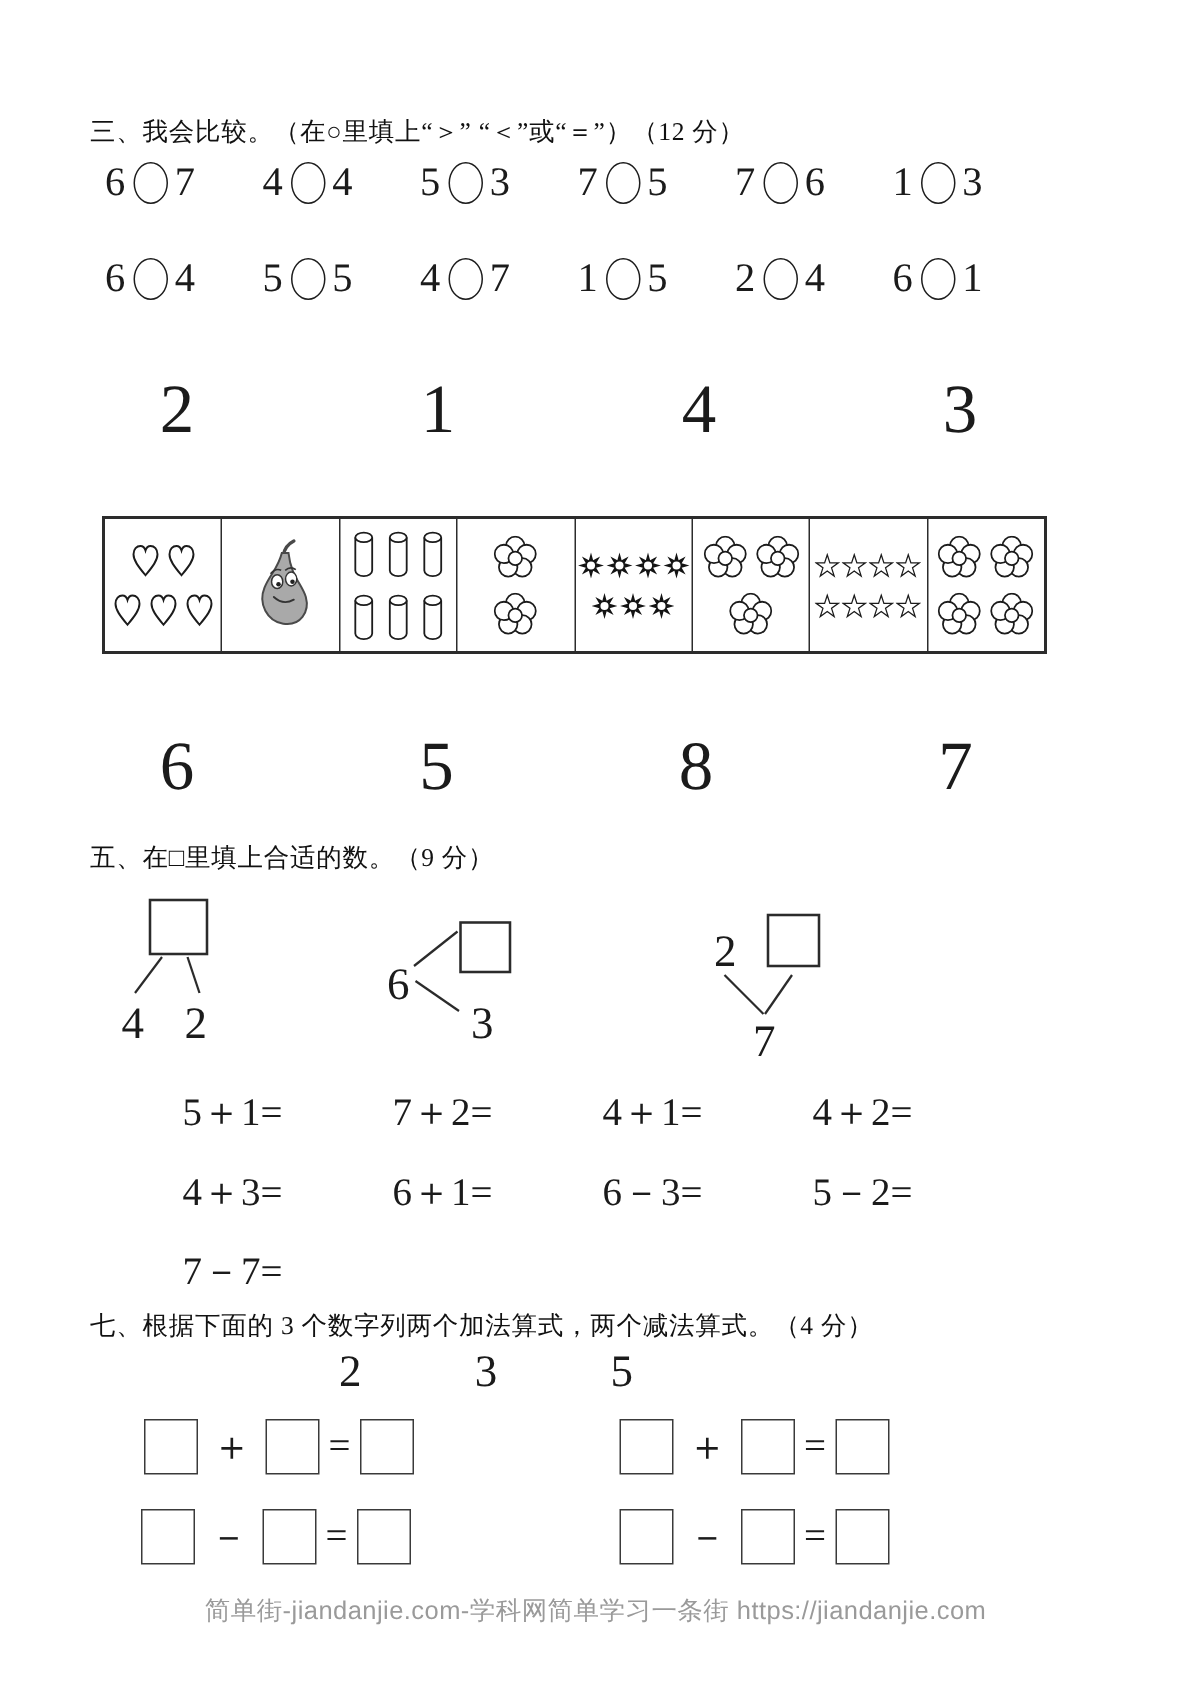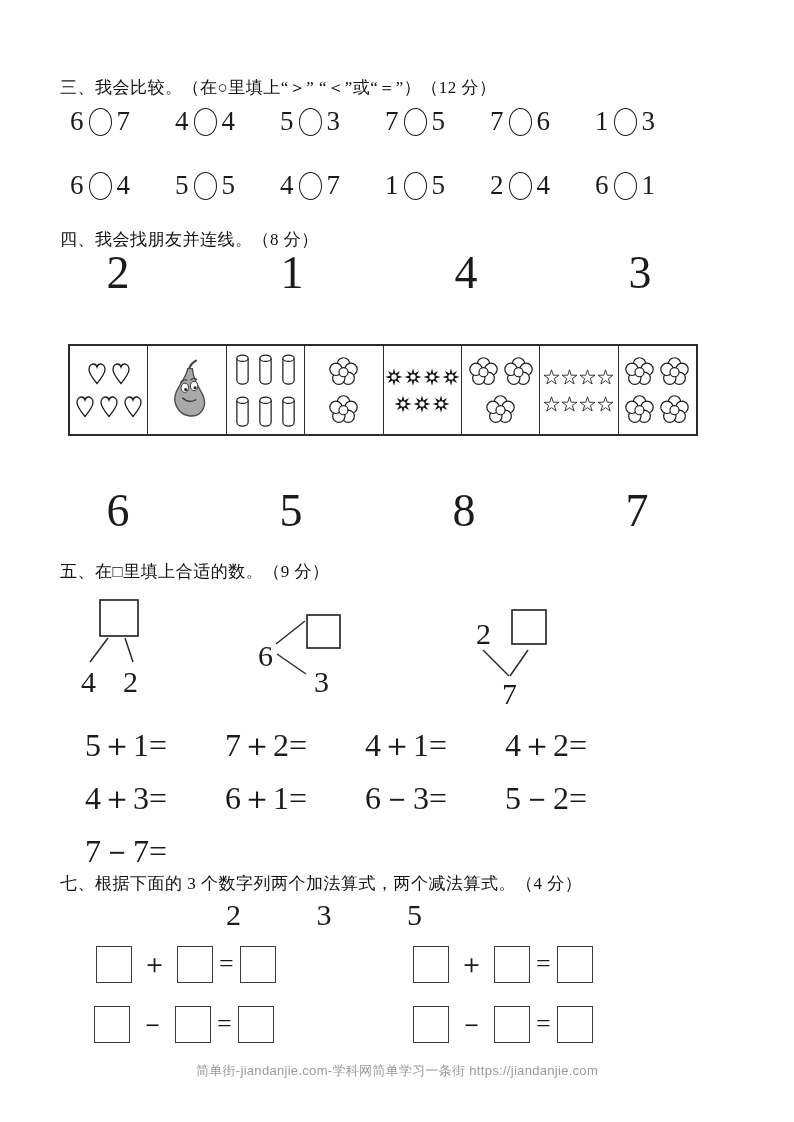--- a/index.html
+++ b/index.html
@@ -37,37 +37,37 @@
   .shape.burst{width:18px;height:18px;margin:0 .5px;}
   .shape.star{width:17px;height:18px;margin:0 .5px;}
   
   .bond{position:absolute;}
   .bond text{font-family:"Liberation Serif","DejaVu Serif",serif;font-size:30px;fill:#1b1b1b;}
   .bond rect{fill:none;stroke:#2b2b2b;stroke-width:1.7;}
   .bond line{stroke:#2b2b2b;stroke-width:1.5;}
   
   .calc-grid{
     position:absolute;left:85px;top:724px;display:grid;
-    grid-template-columns:140px 140px 140px 140px;grid-auto-rows:53px;font-size:32px;
+    grid-template-columns:140px 140px 140px 140px;grid-auto-rows:53px;font-size:26px;text-align:center;
   }
   .calc-item{white-space:nowrap;}
   
   .build-nums{position:absolute;left:226px;top:898px;width:196px;display:flex;justify-content:space-between;font-size:30px;}
   .eq-group{position:absolute;display:flex;align-items:center;height:40px;}
   .eq-g1{left:96px;top:944px;}
   .eq-g2{left:413px;top:944px;}
   .eq-g3{left:94px;top:1004px;}
   .eq-g4{left:413px;top:1004px;}
   .eq-box{display:inline-block;width:36px;height:37px;border:1.7px solid #3a3a3a;background:#fff;box-sizing:border-box;}
   .eq-op{font-size:27px;margin:0 9px;line-height:1;}
   .eq-eq{font-size:26px;margin:0 6px;line-height:1;}
   
   .footer{
     position:absolute;left:0;top:1062px;width:100%;text-align:center;
-    font-family:"Liberation Sans","DejaVu Sans",sans-serif;font-size:13px;color:#9a9a9a;letter-spacing:.3px;
+    font-family:"Liberation Sans","DejaVu Sans",sans-serif;font-size:17px;color:#9a9a9a;letter-spacing:.3px;
   }
   .defs-sprite{position:absolute;width:0;height:0;overflow:hidden;}
 </style>
 </head>
 <body>
 
 <svg class="defs-sprite" xmlns="http://www.w3.org/2000/svg" aria-hidden="true">
   <symbol id="sym-heart" viewBox="0 0 20 24">
     <path d="M10,21.5 C5,15.5 2,11.5 2,7.5 C2,4 4.2,2 6.6,2 C8.6,2 9.6,3.6 10,5 C10.4,3.6 11.4,2 13.4,2 C15.8,2 18,4 18,7.5 C18,11.5 15,15.5 10,21.5 Z" fill="#fff" stroke="#1c1c1c" stroke-width="1.3"></path>
   </symbol>
@@ -166,21 +166,20 @@
         <span class="cmp-circle"></span>
         <span>4</span>
       </span>
       <span class="cmp-pair">
         <span>6</span>
         <span class="cmp-circle"></span>
         <span>1</span>
       </span>
     </div>
 
-  <div class="heading" style="top:228px">四、我会找朋友并连线。（8 分）</div>
   <div class="match-nums match-top">
       <span>2</span>
       <span>1</span>
       <span>4</span>
       <span>3</span>
     </div>
   <div class="match-table">
       <div class="mcell">
         <div class="mrow">
           <svg class="shape heart">

